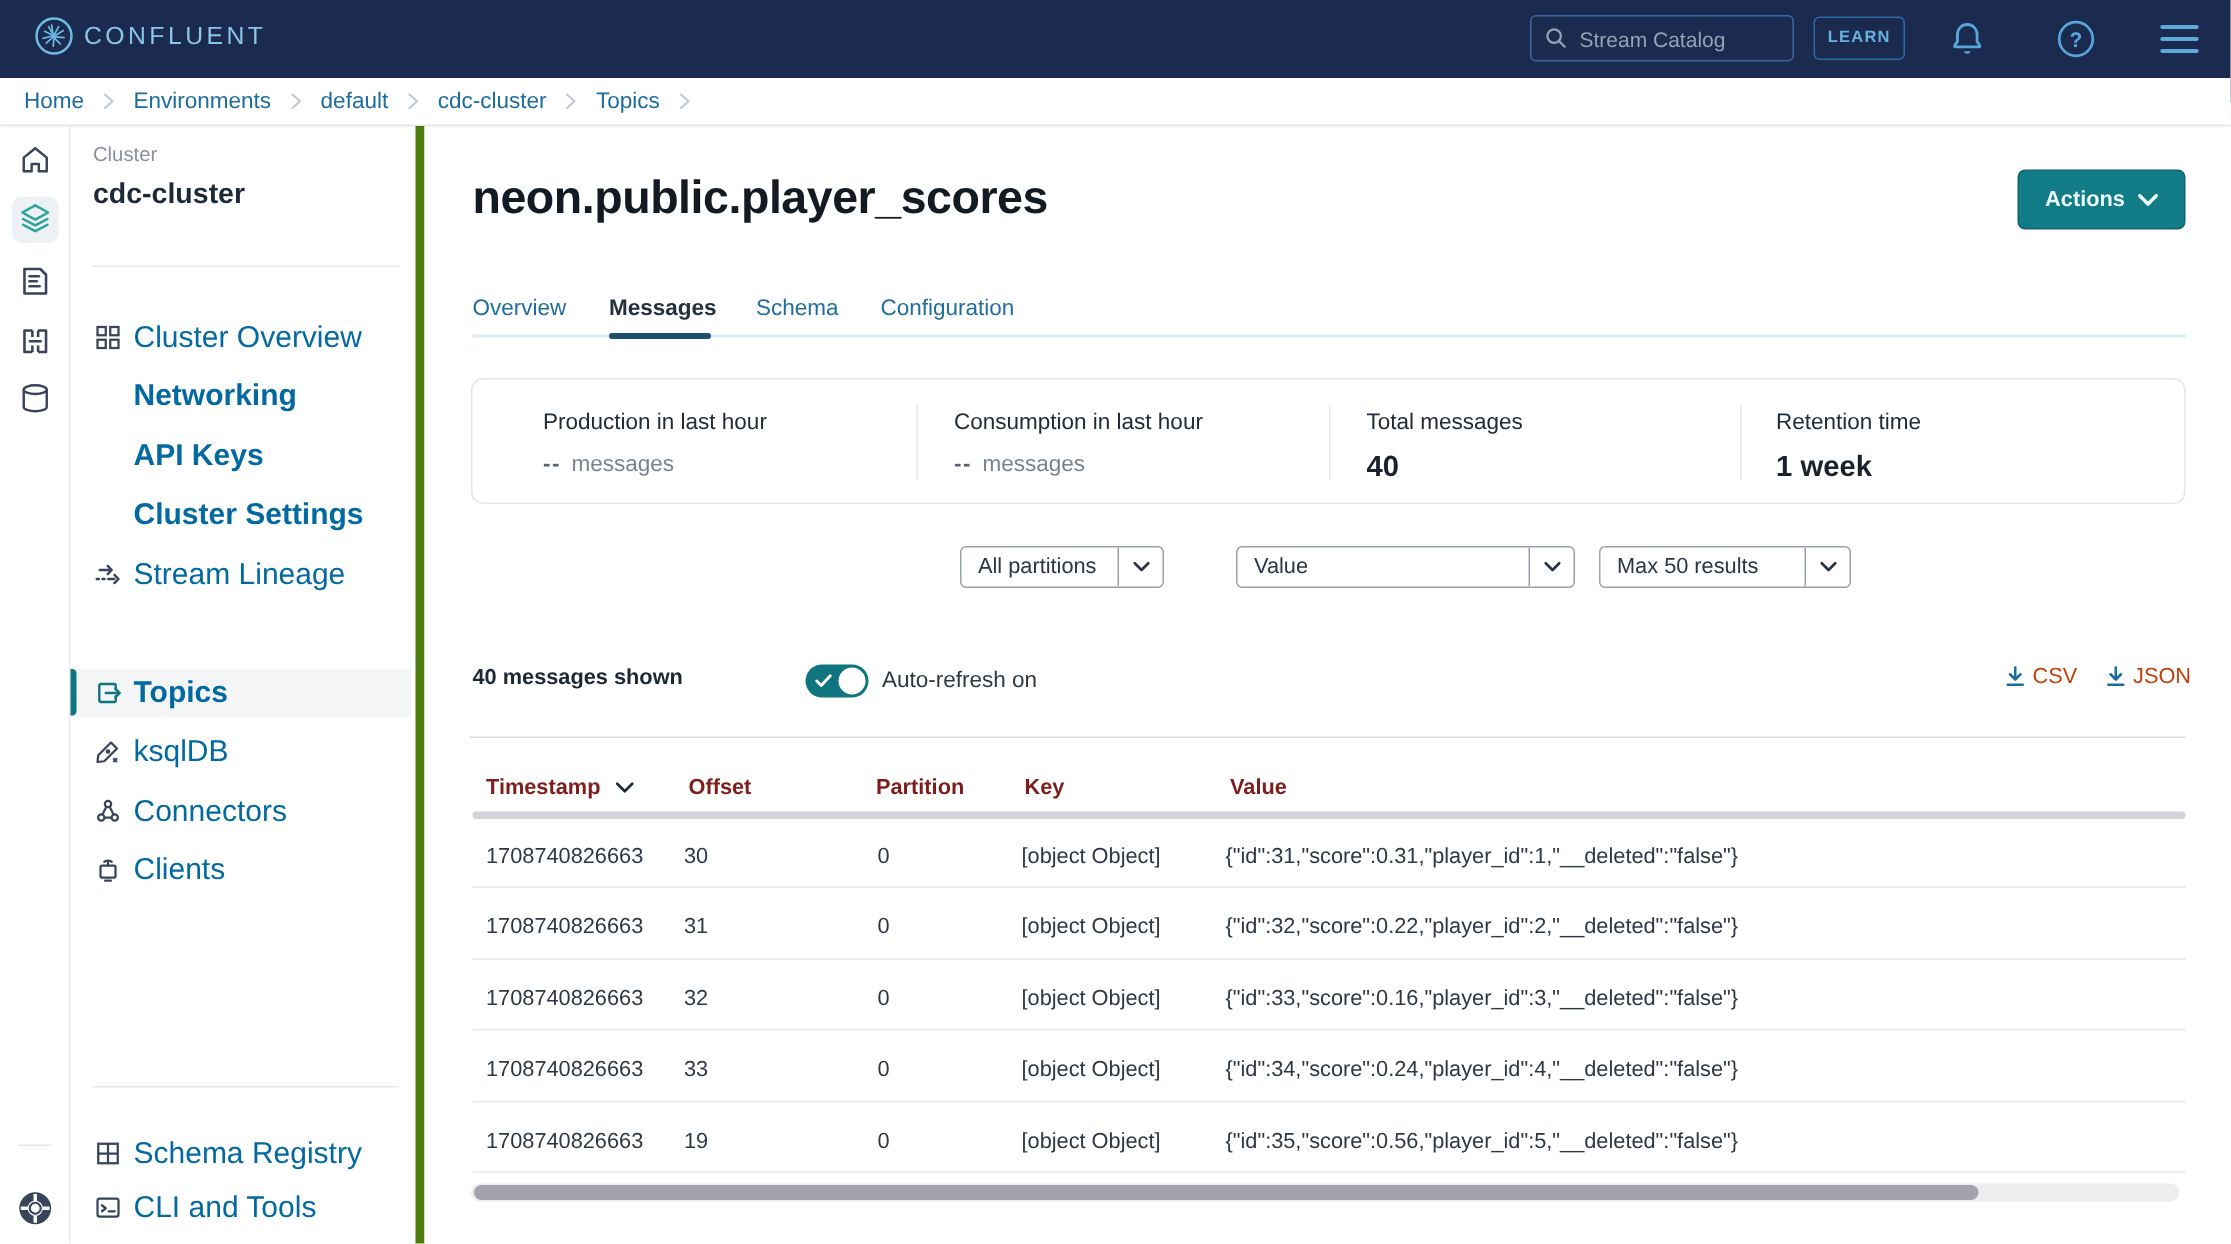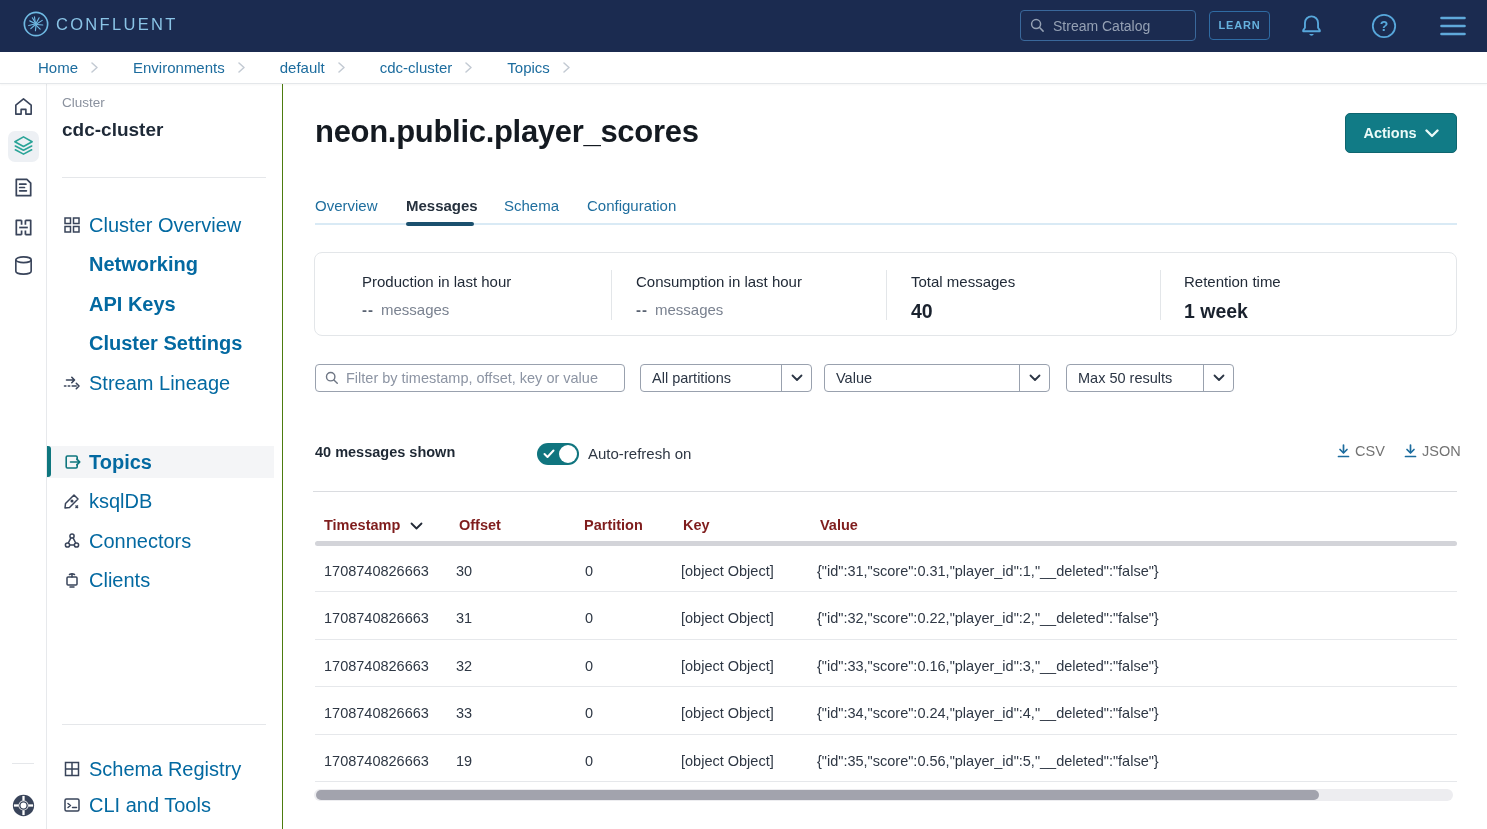--- a/index.html
+++ b/index.html
@@ -13,27 +13,27 @@
 #searchbox { position:absolute; left:1020px; top:10px; width:176px; height:31px;
   border:1px solid #3A689B; border-radius:4px; display:flex; align-items:center; }
 #searchbox span { color:#95A1B4; font-size:14px; margin-left:8px; }
 #learn { position:absolute; left:1209px; top:11px; width:61px; height:29px;
   border:1px solid #2F6BA3; border-radius:4px; color:#66B2DF; font-size:11px;
   font-weight:700; letter-spacing:0.8px; text-align:center; line-height:27px; }
 
 #crumbs { position:absolute; left:0; top:52px; width:1487px; height:32px; background:#fff;
   border-bottom:1px solid #E4E7EA; box-shadow:0 1px 2px rgba(0,0,0,0.04);
   display:flex; align-items:center; font-size:15px; color:#1C6C9E; z-index:5;}
-#crumbs a { color:#1C6C9E; text-decoration:none;margin-left:22px; }
+#crumbs a { color:#1C6C9E; text-decoration:none; }
 #crumbs .sep { margin:0 13px; display:flex; align-items:center; }
 
 #rail { position:absolute; left:0; top:84px; width:47px; height:745px; background:#fff;
   border-right:1px solid #E7E9EC; }
 #sidebar { position:absolute; left:47px; top:84px; width:236px; height:745px; background:#fff;
-  border-right:1px solid #4d7c0f; }
+  border-right:6px solid #4d7c0f; }
 #main { position:absolute; left:283px; top:84px; width:1204px; height:745px; background:#fff; }
 
 .railic { position:absolute; left:12px; width:23px; height:23px; }
 #rail-sel { position:absolute; left:8px; top:47px; width:31px; height:31px;
   background:#EDF0F4; border-radius:7px; }
 
 #sb-label { position:absolute; left:15px; top:11px; color:#8A919E; font-size:13.5px; }
 #sb-title { position:absolute; left:15px; top:35px; color:#1E2937; font-size:19px; font-weight:600; }
 #sb-div1 { position:absolute; left:15px; top:93px; width:204px; height:1px; background:#E5E7EA; }
 #sb-div2 { position:absolute; left:15px; top:640px; width:204px; height:1px; background:#E5E7EA; }
@@ -73,21 +73,21 @@
 .sel .txt { position:absolute; left:11px; top:5px; }
 .sel .chev { position:absolute; right:0; top:0; width:30px; height:26px;
   border-left:1px solid #99A1AE; display:flex; align-items:center; justify-content:center; }
 
 #msg-count { position:absolute; left:32px; top:360px; font-size:14.5px; font-weight:700; color:#1E2834; }
 #toggle { position:absolute; left:254px; top:359px; width:42px; height:22px;
   background:#10757F; border-radius:11px; }
 #toggle .knob { position:absolute; right:2px; top:2px; width:18px; height:18px;
   background:#fff; border-radius:50%; }
 #autorefresh { position:absolute; left:305px; top:361px; font-size:15px; color:#2E3744; }
-.dl { position:absolute; top:359px; font-size:14.5px; color:#737373; display:flex;
+.dl { position:absolute; top:359px; font-size:14.5px; color:#c2410c; display:flex;
   align-items:center; gap:5px; }
 
 #tbl-top { position:absolute; left:30px; top:407px; width:1144px; height:1px; background:#DADCE0; }
 .th { position:absolute; top:433px; font-size:14.5px; font-weight:700; color:#7f1d1d; }
 #hdr-bar { position:absolute; left:32px; top:457px; width:1142px; height:5px;
   background:#D3D4D9; border-radius:3px; }
 .cell { position:absolute; font-size:14.5px; color:#2E3744; }
 .rowsep { position:absolute; left:32px; width:1142px; height:1px; background:#E6E8EB; }
 #sb-track { position:absolute; left:31px; top:705px; width:1139px; height:12px;
   background:#EDEDF0; border-radius:6px; }
@@ -310,28 +310,21 @@
     <div class="stat-dash" style="left:47px">--</div>
     <div class="stat-msg" style="left:66px">messages</div>
     <div class="stat-label" style="left:321px">Consumption in last hour</div>
     <div class="stat-dash" style="left:321px">--</div>
     <div class="stat-msg" style="left:340px">messages</div>
     <div class="stat-label" style="left:596px">Total messages</div>
     <div class="stat-value" style="left:596px">40</div>
     <div class="stat-label" style="left:869px">Retention time</div>
     <div class="stat-value" style="left:869px">1 week</div>
   </div>
-  <div id="filter-input">
-    <svg width="14" height="14" viewBox="0 0 16 16" style="margin-left:9px">
-      <circle cx="6.5" cy="6.5" r="4.8" fill="none" stroke="#6E7684" stroke-width="1.6"></circle>
-      <line x1="10.2" y1="10.2" x2="14" y2="14" stroke="#6E7684" stroke-width="1.6" stroke-linecap="round"></line>
-    </svg>
-    <span>Filter by timestamp, offset, key or value</span>
-  </div>
-  <div class="sel" style="left:357px; width:172px;text-align:right;">
+  <div class="sel" style="left:357px; width:136px;text-align:right;">
     <span class="txt">All partitions</span>
     <span class="chev">
         <svg width="12" height="8" viewBox="0 0 12 8">
           <path d="M1.5 1.5 6 6l4.5-4.5" fill="none" stroke="#2B3544" stroke-width="1.8" stroke-linecap="round" stroke-linejoin="round"></path>
         </svg>
       </span>
   </div>
   <div class="sel" style="left:541px; width:226px;">
     <span class="txt">Value</span>
     <span class="chev">

